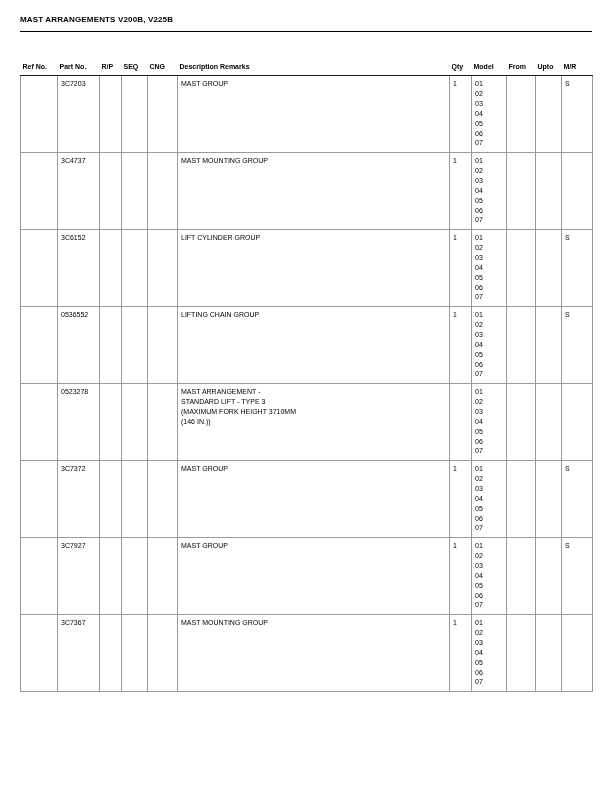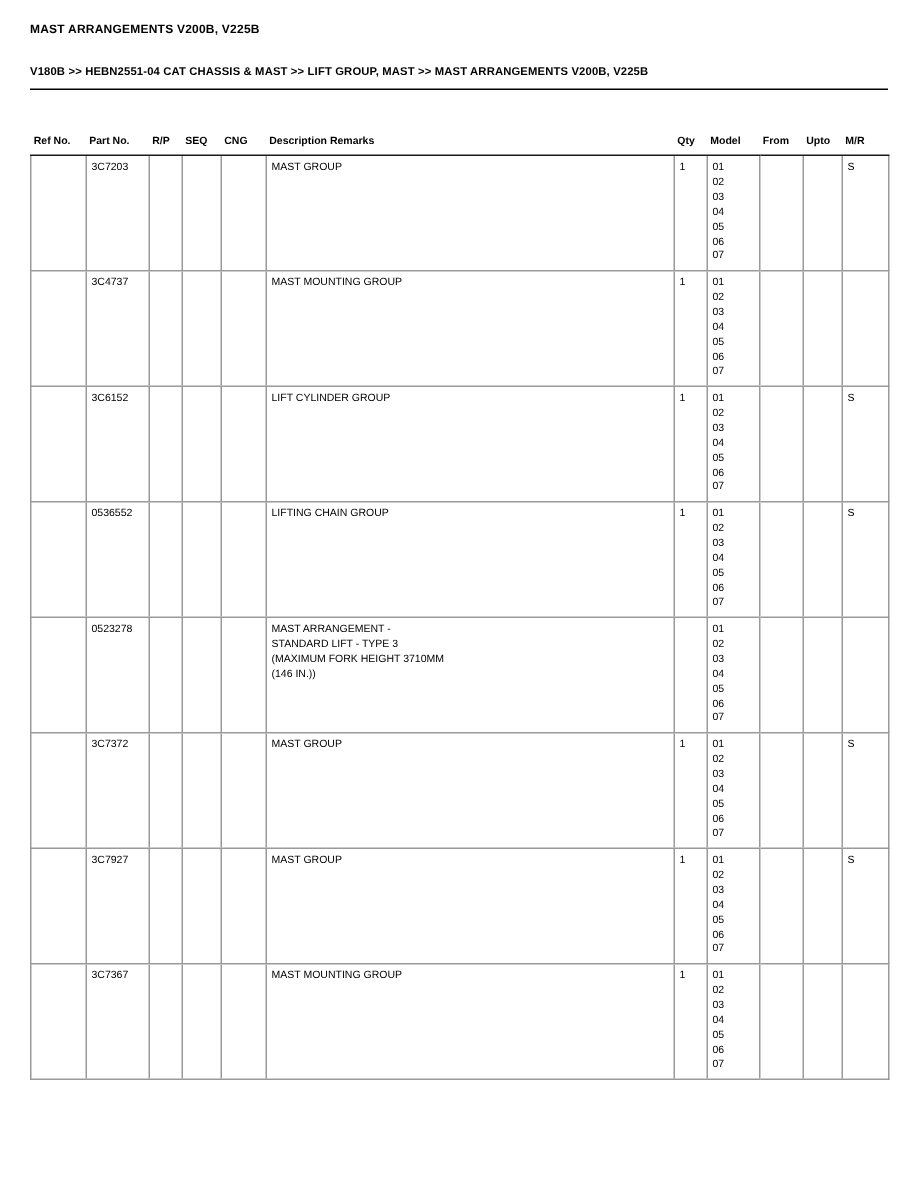--- a/index.html
+++ b/index.html
@@ -64,21 +64,20 @@
   table.parts tbody tr td:last-child { border-right: 1px solid #9a9a9a; }
   table.parts tbody tr { height: 77px; }
 </style>
 </head>
 <body>
 
 <div class="page">
 
   <div class="doc-title">MAST ARRANGEMENTS V200B, V225B</div>
 
-  <div class="breadcrumb">V180B &gt;&gt; HEBN2551-04 CAT CHASSIS &amp; MAST &gt;&gt; LIFT GROUP, MAST &gt;&gt; MAST ARRANGEMENTS V200B, V225B</div>
 
   <hr class="top-rule">
 
   <table class="parts">
     <colgroup>
       <col style="width:37px">
         <col style="width:42px">
         <col style="width:22px">
       <col style="width:26px">
         <col style="width:30px">

